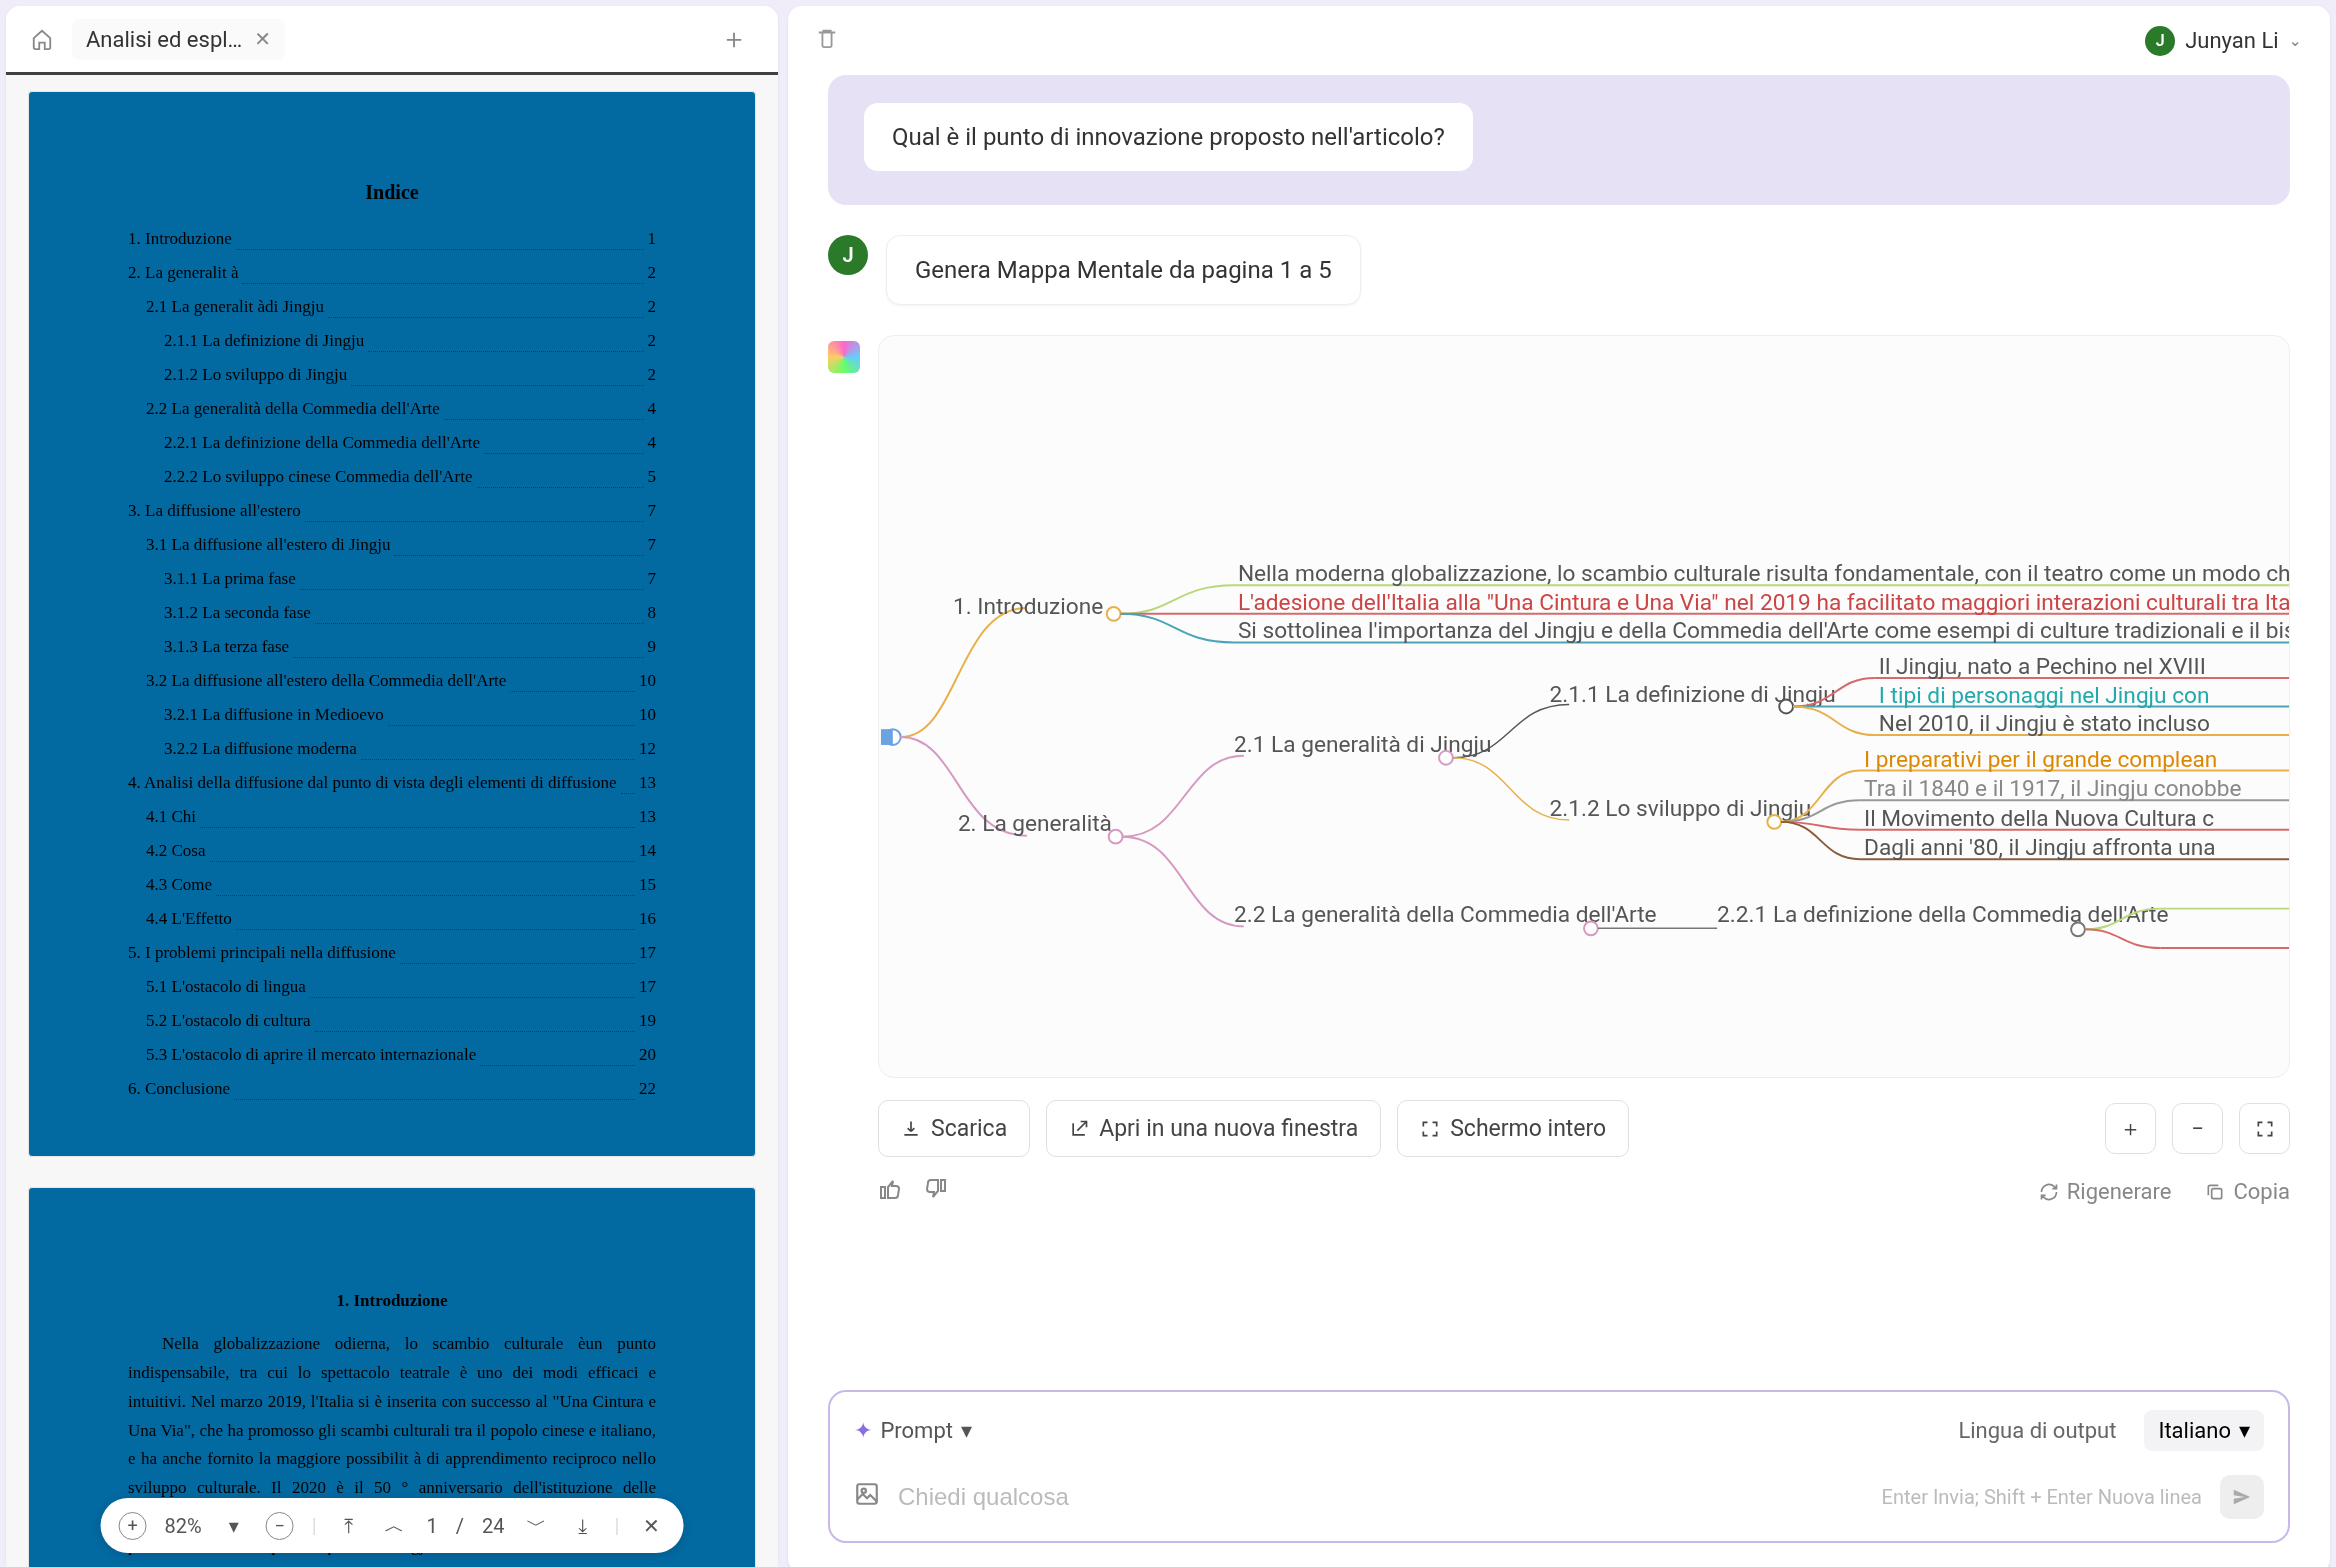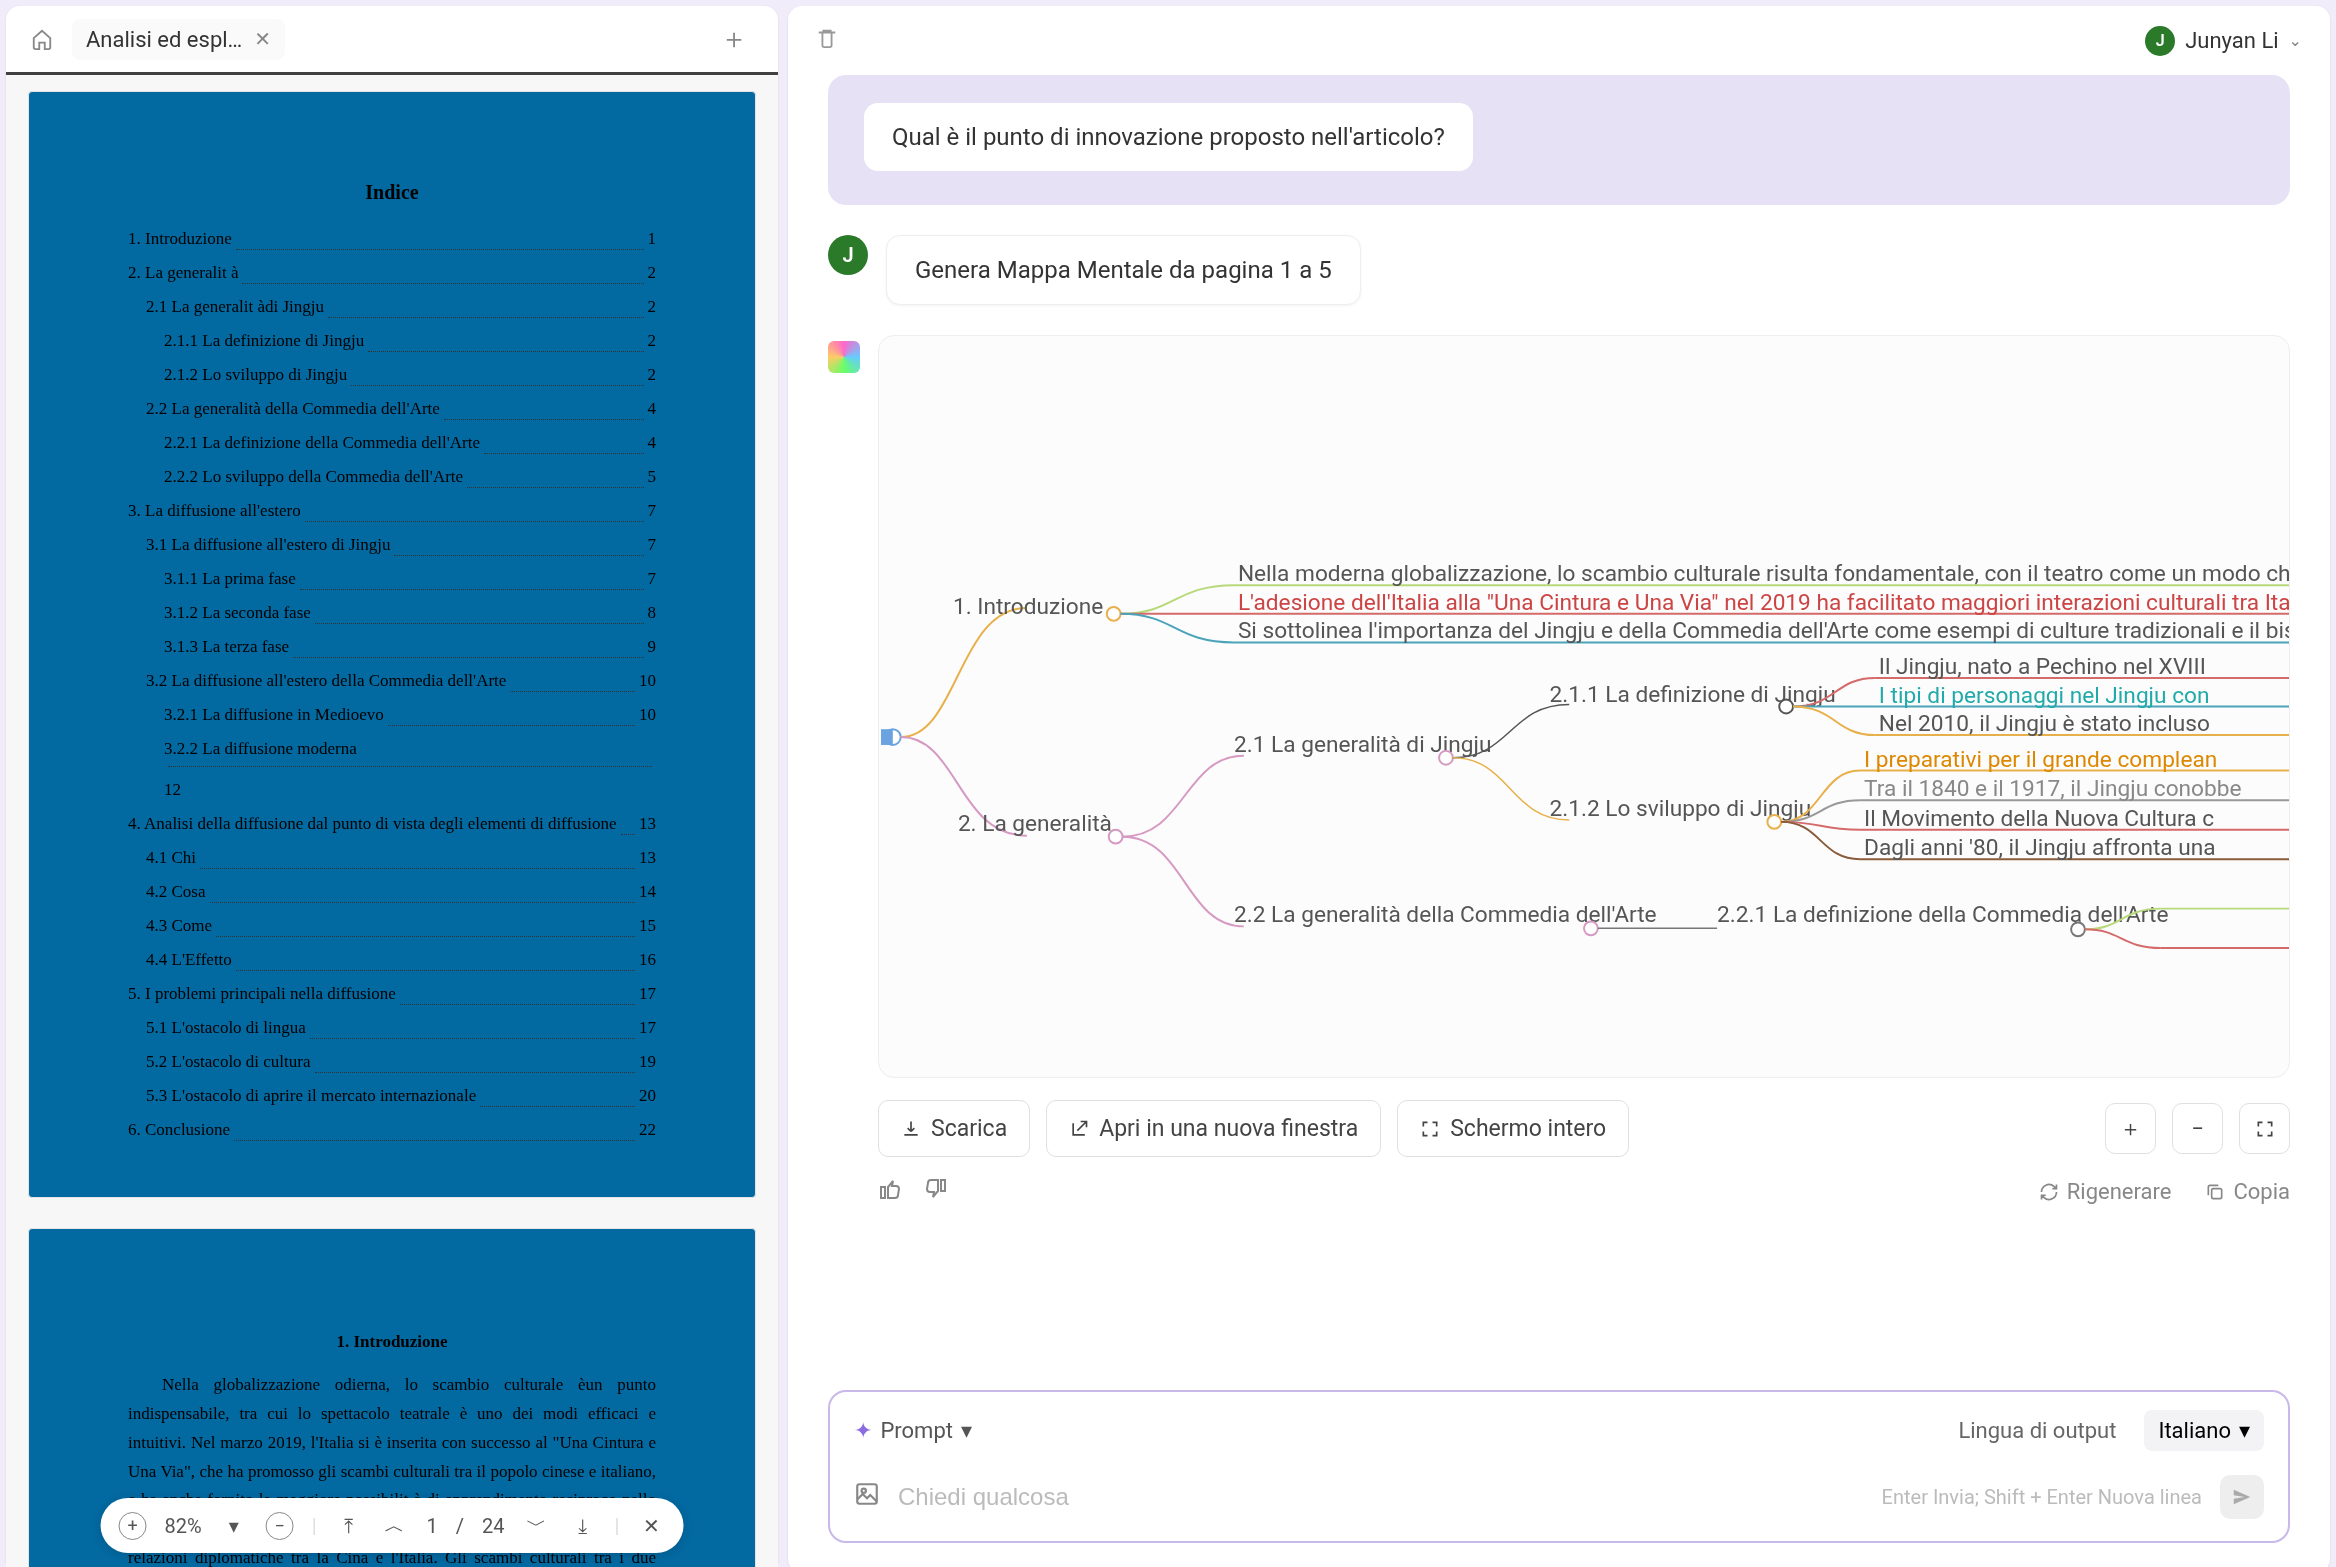--- a/index.html
+++ b/index.html
@@ -229,21 +229,21 @@
             <span class="toc-label">2.2 La generalità della Commedia dell'Arte</span>
             <span class="toc-dots"></span>
             <span class="toc-page">4</span>
           </div>
           <div class="toc-line" style="padding-left: 36px;">
             <span class="toc-label">2.2.1 La definizione della Commedia dell'Arte</span>
             <span class="toc-dots"></span>
             <span class="toc-page">4</span>
           </div>
           <div class="toc-line" style="padding-left: 36px;">
-            <span class="toc-label">2.2.2 Lo sviluppo della Commedia dell'Arte</span>
+            <span class="toc-label">2.2.2 Lo sviluppo cinese Commedia dell'Arte</span>
             <span class="toc-dots"></span>
             <span class="toc-page">5</span>
           </div>
           <div class="toc-line" style="padding-left: 0px;">
             <span class="toc-label">3. La diffusione all'estero</span>
             <span class="toc-dots"></span>
             <span class="toc-page">7</span>
           </div>
           <div class="toc-line" style="padding-left: 18px;">
             <span class="toc-label">3.1 La diffusione all'estero di Jingju</span>
@@ -268,21 +268,21 @@
           <div class="toc-line" style="padding-left: 18px;">
             <span class="toc-label">3.2 La diffusione all'estero della Commedia dell'Arte</span>
             <span class="toc-dots"></span>
             <span class="toc-page">10</span>
           </div>
           <div class="toc-line" style="padding-left: 36px;">
             <span class="toc-label">3.2.1 La diffusione in Medioevo</span>
             <span class="toc-dots"></span>
             <span class="toc-page">10</span>
           </div>
-          <div class="toc-line" style="padding-left: 36px; flex-direction: column;">
+          <div class="toc-line" style="padding-left: 36px;">
             <span class="toc-label">3.2.2 La diffusione moderna</span>
             <span class="toc-dots"></span>
             <span class="toc-page">12</span>
           </div>
           <div class="toc-line" style="padding-left: 0px;">
             <span class="toc-label">4. Analisi della diffusione dal punto di vista degli elementi di diffusione</span>
             <span class="toc-dots"></span>
             <span class="toc-page">13</span>
           </div>
           <div class="toc-line" style="padding-left: 18px;">

